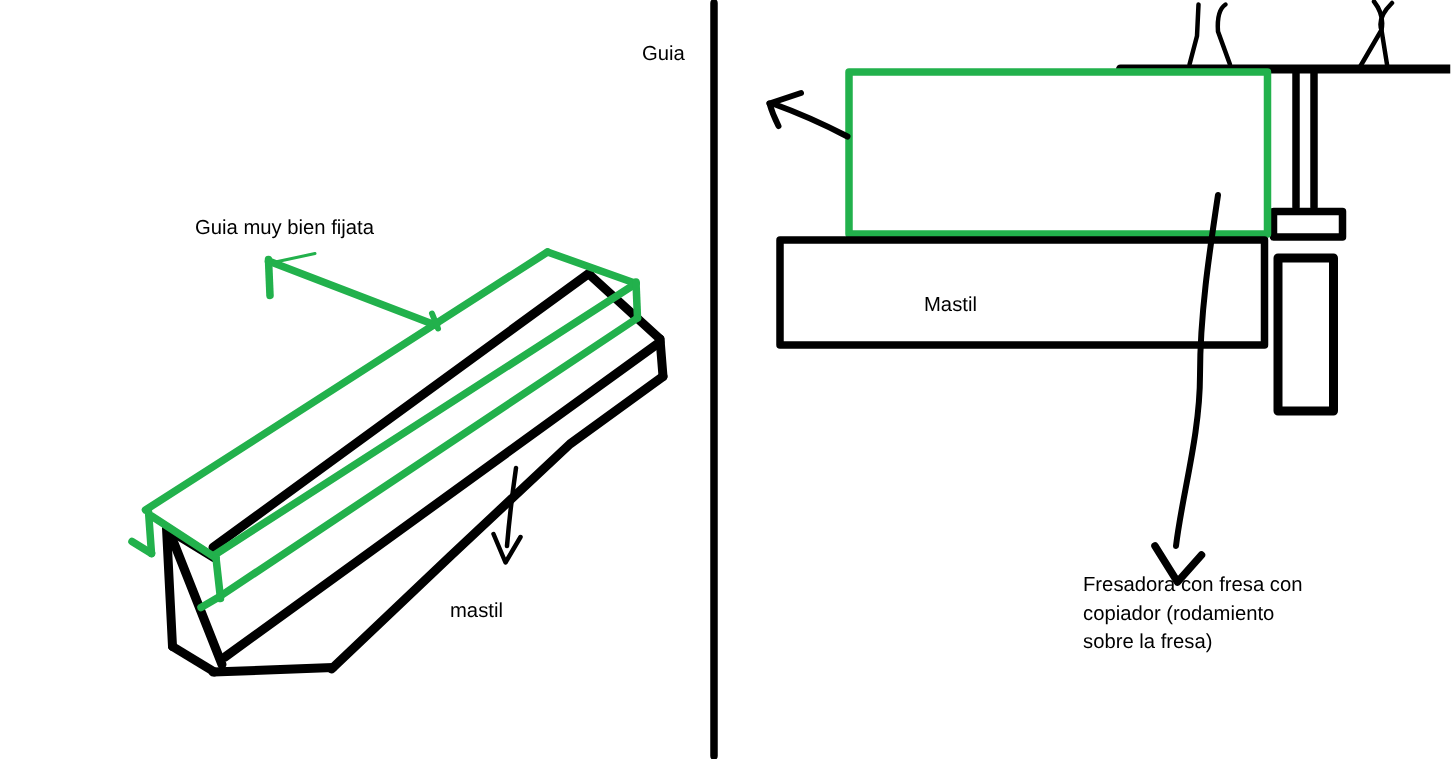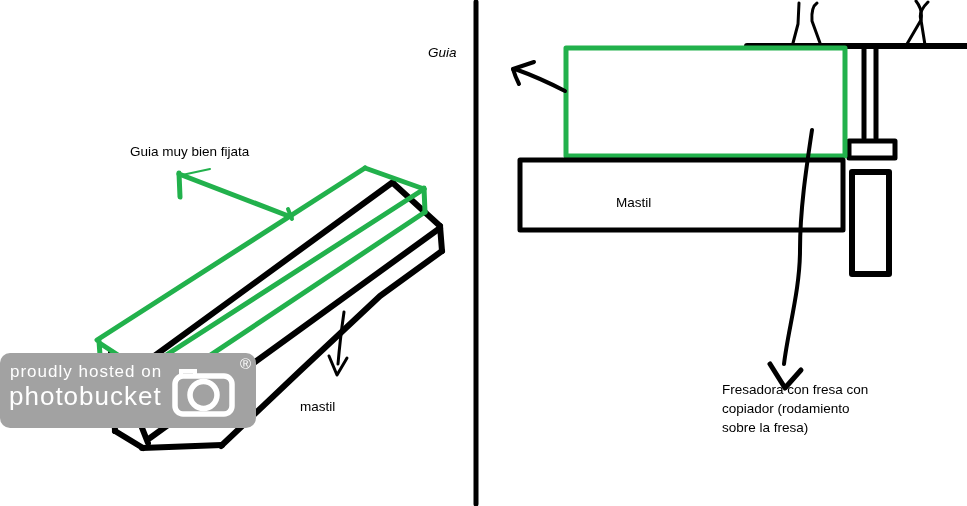--- a/index.html
+++ b/index.html
@@ -107,32 +107,22 @@
     <g>
       <path class="k" stroke-width="4" d="M812,130 C806,170 800,210 800,250 C800,290 788,330 784,364"></path>
       <path class="k" stroke-width="5" d="M770,364 L785,388 L801,370"></path>
     </g>
   </svg>
 
   <div class="label" style="left:130px;top:142px;">Guia muy bien fijata</div>
 
   <div class="label" style="left:300px;top:397px;">mastil</div>
 
-  <div class="label" style="left:428px;top:43px;font-style:italic;">Guia</div>
+  <div class="label" style="left:428px;top:26px;">Guia</div>
 
   <div class="label" style="left:616px;top:193px;">Mastil</div>
 
   <div class="label" style="left:722px;top:380px;width:170px;">Fresadora con fresa con
 copiador (rodamiento
 sobre la fresa)</div>
 
-  <div class="watermark">
-    <div class="wm-line1">proudly hosted on</div>
-    <div class="wm-line2">photobucket</div>
-    <svg class="wm-camera" width="64" height="50" viewBox="0 0 64 50">
-      <path d="M9,9 L9,4 L23,4 L23,9" fill="none" stroke="#ffffff" stroke-width="4"></path>
-      <rect x="3" y="9" width="57" height="38" rx="8" fill="none" stroke="#ffffff" stroke-width="5.5"></rect>
-      <circle cx="31.5" cy="28" r="13.5" fill="none" stroke="#ffffff" stroke-width="5.5"></circle>
-    </svg>
-    <div class="wm-reg">®</div>
-  </div>
 
 </div>
 
 </body></html>

